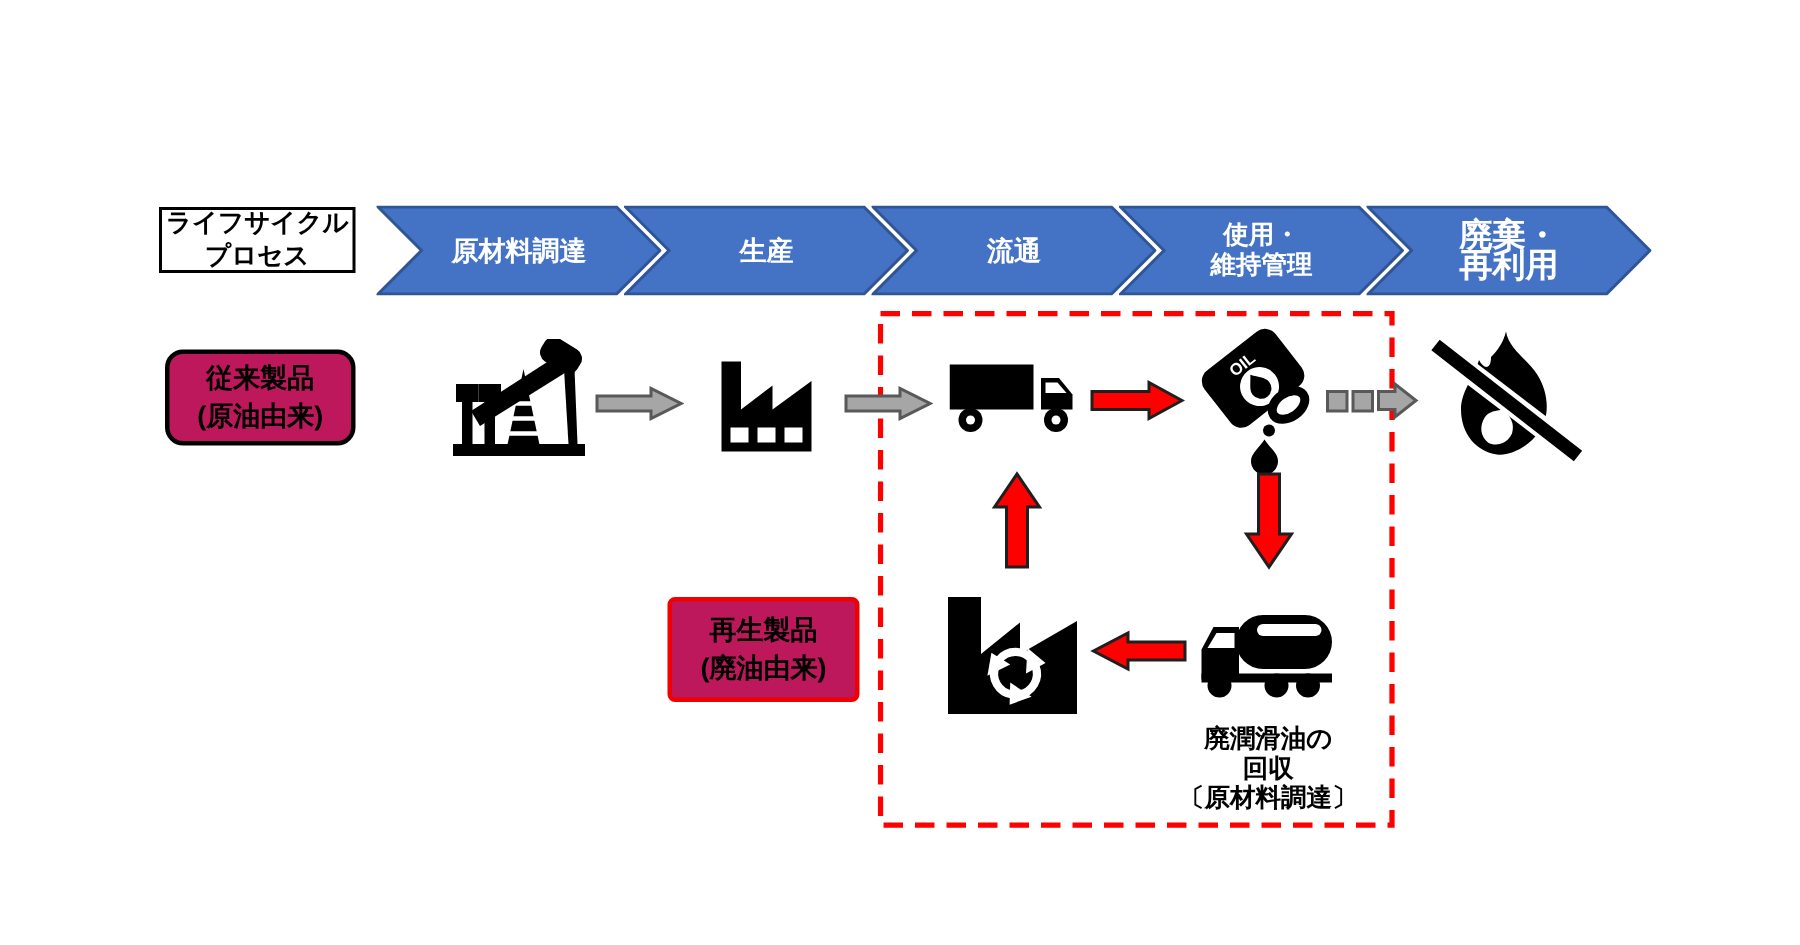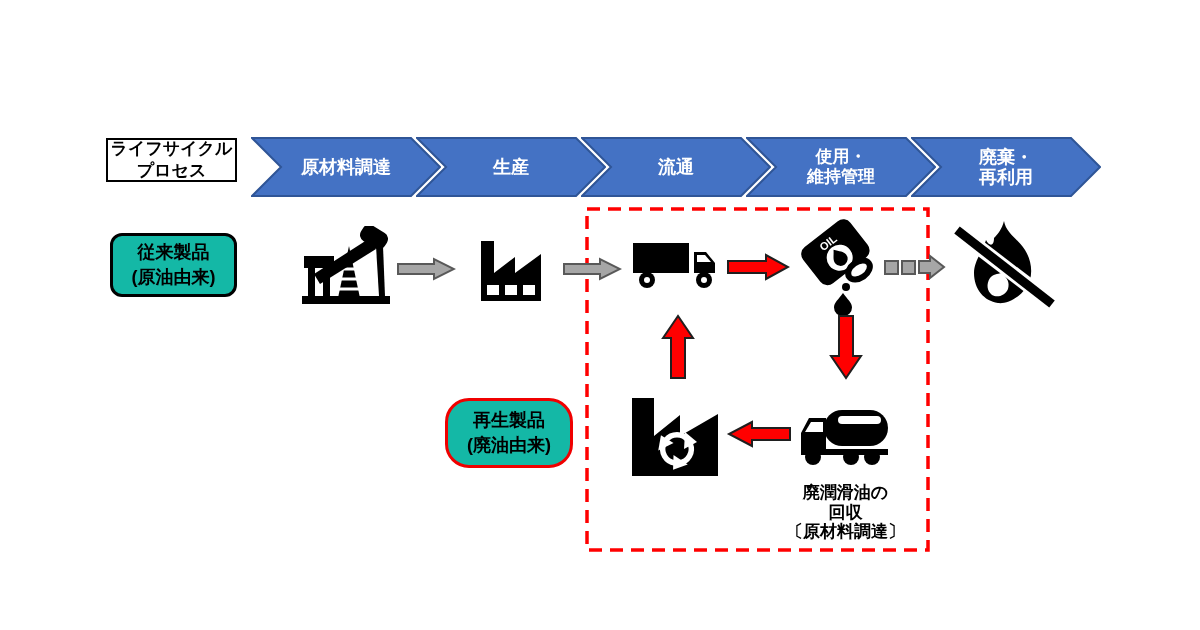--- a/index.html
+++ b/index.html
@@ -8,24 +8,24 @@
   .abs{position:absolute;}
   .title{left:113px;top:80px;font-size:23px;font-weight:bold;white-space:nowrap;letter-spacing:0.5px;}
   .lc-box{left:106px;top:138px;width:131px;height:44px;border:2.5px solid #000;background:#fff;
           display:flex;align-items:center;justify-content:center;text-align:center;
           font-size:17px;font-weight:bold;line-height:22px;white-space:pre-line;box-sizing:border-box;}
   .chev{top:137px;width:190px;height:60px;}
   .chev svg{position:absolute;left:0;top:0;}
   .chev .lbl{position:absolute;left:0;top:0;width:100%;height:100%;display:flex;align-items:center;justify-content:center;
              color:#fff;font-size:18px;font-weight:bold;text-align:center;line-height:20px;white-space:pre-line;}
   .round-box{display:flex;align-items:center;justify-content:center;text-align:center;
-             font-weight:bold;white-space:pre-line;background:#14b8a6;box-sizing:border-box;}
+             font-weight:bold;white-space:pre-line;background:#be185d;box-sizing:border-box;}
   .conv-box{left:110px;top:233px;width:127px;height:64px;border:3px solid #000;border-radius:12px;
             font-size:18px;line-height:25px;}
-  .regen-box{left:445px;top:398px;width:128px;height:70px;border:3.5px solid #f00000;border-radius:24px;
+  .regen-box{left:445px;top:398px;width:128px;height:70px;border:3.5px solid #f00000;border-radius:5px;
              font-size:18px;line-height:25px;color:#000;}
   .caption{top:483px;font-size:17px;font-weight:bold;line-height:19.5px;text-align:center;white-space:pre-line;}
   .cap-regen{left:580px;width:190px;}
   .cap-collect{left:753px;width:185px;}
   .icon svg{display:block;}
 </style>
 </head>
 <body>
 
 <div class="canvas">
@@ -56,21 +56,21 @@
     <svg width="190" height="60">
         <polygon points="1,1 160,1 189,30 160,59 1,59 30,30" fill="#4472C4" stroke="#2F5597" stroke-width="2"></polygon>
       </svg>
     <span class="lbl" style="font-size:17px">使用・
 維持管理</span>
   </div>
   <div class="abs chev" style="left:911px">
     <svg width="190" height="60">
         <polygon points="1,1 160,1 189,30 160,59 1,59 30,30" fill="#4472C4" stroke="#2F5597" stroke-width="2"></polygon>
       </svg>
-    <span class="lbl" style="font-size:18px">廃棄・
+    <span class="lbl" style="font-size:22px">廃棄・
 再利用</span>
   </div>
 
   <svg class="abs" style="left:585px;top:207px" width="345" height="345">
     <rect x="2" y="2" width="341" height="341" fill="none" stroke="#FF0000" stroke-width="3.5" stroke-dasharray="13 8"></rect>
   </svg>
 
   <div class="abs round-box conv-box">従来製品
 (原油由来)</div>
 

